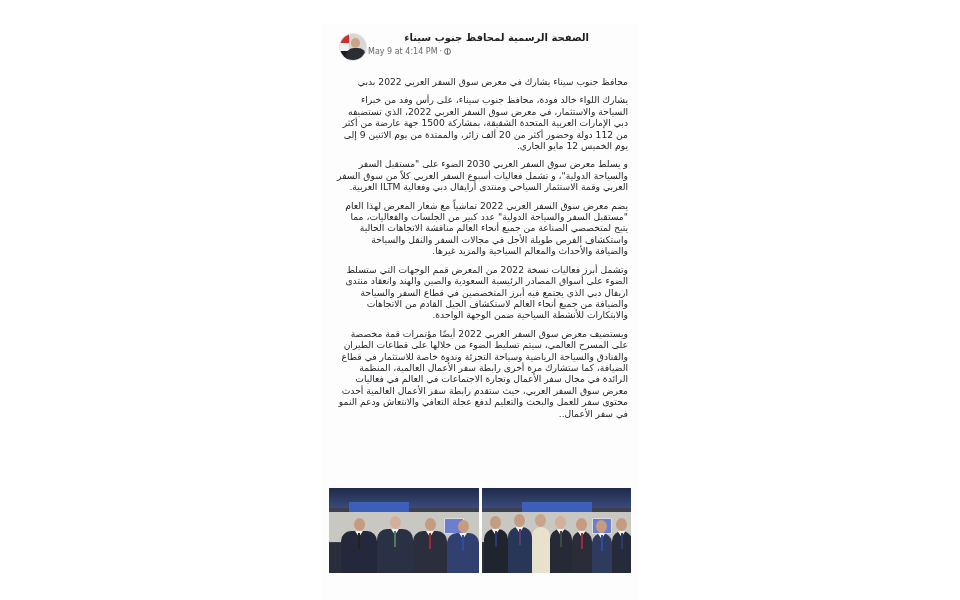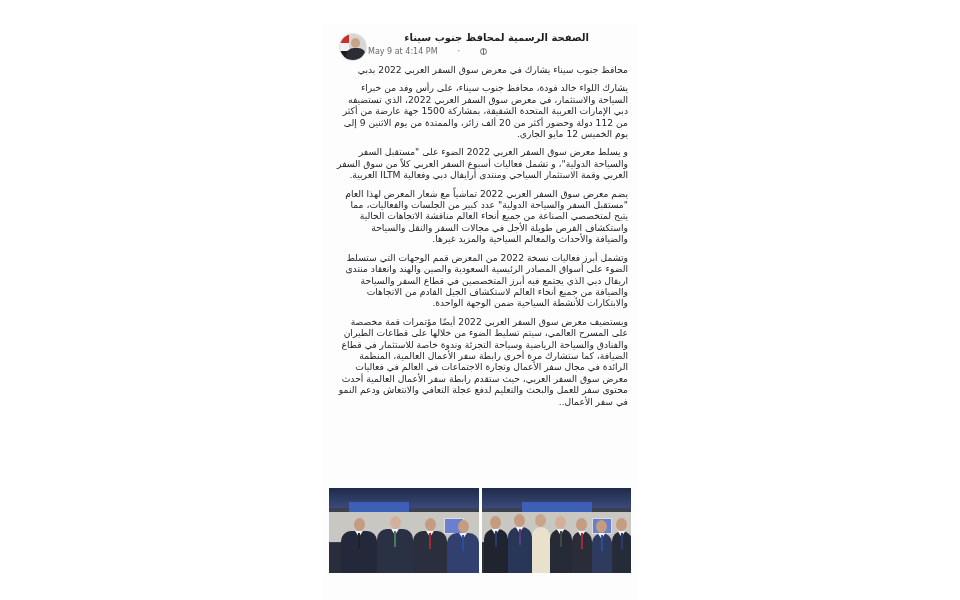--- a/index.html
+++ b/index.html
@@ -20,29 +20,29 @@
   .avatar .flag-w { position:absolute; left:0; top:9px; width:9px; height:8px; background:#f1f1f1; }
   .avatar .flag-b { position:absolute; left:0; top:17px; width:9px; height:9px; background:#1b1b1b; }
   .avatar .head { position:absolute; left:11px; top:4px; width:9px; height:10px; border-radius:50%; background:#c9a38a; }
   .avatar .suit { position:absolute; left:6px; top:14px; width:20px; height:14px; border-radius:8px 8px 0 0; background:#2a2d34; }
   .page-name {
     position:absolute; left:50px; top:2px; width:190px; text-align:right;
     font-size:10px; font-weight:bold; color:#1c1e21; direction:rtl; unicode-bidi:plaintext;margin-left:27px;
   }
   .meta {
     position:absolute; left:46px; top:17px; font-size:8px; color:#65676b;
-    display:flex; align-items:center; gap:20px;
+    display:flex; align-items:center; gap:2px;
   }
   .globe {
     display:inline-block; width:7px; height:7px; border-radius:50%; border:1px solid #65676b;
     position:relative; box-sizing:border-box;
   }
   .globe:after { content:""; position:absolute; left:2px; top:0; width:1px; height:5px; background:#65676b; }
   .body-text {
-    position:absolute; left:14px; top:40px; width:292px;
+    position:absolute; left:14px; top:52px; width:292px;
     direction:rtl; text-align:right; font-size:9.2px; line-height:11.4px; color:#1c1e21;
   }
   .body-text p { margin:0 0 7px 0; }
   .photos { position:absolute; left:7px; top:464px; width:302px; height:85px; display:flex; gap:3px; }
   .photo { position:relative; flex:1; height:85px; overflow:hidden; background:#3b4150; }
   .ceiling { position:absolute; left:0; top:0; right:0; height:20px; background:linear-gradient(#1f2b4a,#3a4a7a); }
   .banner { position:absolute; top:14px; height:10px; background:#3d5fb8; }
   .wall { position:absolute; left:0; top:24px; right:0; height:30px; background:#c9c7c2; }
   .floor { position:absolute; left:0; bottom:0; right:0; height:30px; background:#2a2e3c; }
   .screen { position:absolute; width:18px; height:14px; background:#6a7fd0; border:1px solid #ddd; }
@@ -67,21 +67,21 @@
     <div class="meta">
       <span>May 9 at 4:14 PM</span>
       <span>·</span>
       <span class="globe"></span>
     </div>
   </div>
 
   <div class="body-text">
     <p>محافظ جنوب سيناء يشارك في معرض سوق السفر العربي 2022 بدبي</p>
     <p>يشارك اللواء خالد فودة، محافظ جنوب سيناء، على رأس وفد من خبراء السياحة والاستثمار، في معرض سوق السفر العربي 2022، الذي تستضيفه دبي الإمارات العربية المتحدة الشقيقة، بمشاركة 1500 جهة عارضة من أكثر من 112 دولة وحضور أكثر من 20 ألف زائر، والممتدة  من يوم الاثنين 9 إلى يوم الخميس 12 مايو الجاري.</p>
-    <p>و يسلط معرض سوق السفر العربي 2022 الضوء على "مستقبل السفر والسياحة الدولية"، و تشمل فعاليات أسبوع السفر العربي كلاً من سوق السفر العربي وقمة الاستثمار السياحي ومنتدى أرايفال دبي وفعالية ILTM العربية.</p>
+    <p>و يسلط معرض سوق السفر العربي 2030 الضوء على "مستقبل السفر والسياحة الدولية"، و تشمل فعاليات أسبوع السفر العربي كلاً من سوق السفر العربي وقمة الاستثمار السياحي ومنتدى أرايفال دبي وفعالية ILTM العربية.</p>
     <p>يضم معرض سوق السفر العربي 2022 تماشياً مع شعار المعرض لهذا العام "مستقبل السفر والسياحة الدولية" عدد كبير من الجلسات والفعاليات، مما يتيح لمتخصصي الصناعة من جميع أنحاء العالم مناقشة الاتجاهات الحالية واستكشاف الفرص طويلة الأجل في مجالات السفر والنقل والسياحة والضيافة والأحداث والمعالم السياحية والمزيد غيرها.</p>
     <p>وتشمل أبرز فعاليات نسخة 2022 من المعرض قمم الوجهات التي ستسلط الضوء على أسواق المصادر الرئيسية السعودية والصين والهند وانعقاد منتدى اريفال دبي الذي يجتمع فيه أبرز المتخصصين في قطاع السفر والسياحة والضيافة من جميع أنحاء العالم لاستكشاف الجيل القادم من الاتجاهات والابتكارات للأنشطة السياحية ضمن الوجهة الواحدة.</p>
     <p>ويستضيف معرض سوق السفر العربي 2022 أيضًا مؤتمرات قمة مخصصة على المسرح العالمي، سيتم تسليط الضوء من خلالها على قطاعات الطيران والفنادق والسياحة الرياضية وسياحة التجزئة وندوة خاصة للاستثمار في قطاع الضيافة، كما ستشارك مرة أخرى رابطة سفر الأعمال العالمية، المنظمة الرائدة في مجال سفر الأعمال وتجارة الاجتماعات في العالم في فعاليات معرض سوق السفر العربي، حيث ستقدم رابطة سفر الأعمال العالمية أحدث محتوى سفر للعمل والبحث والتعليم لدفع عجلة التعافي والانتعاش ودعم النمو في سفر الأعمال..</p>
   </div>
 
   <div class="photos">
     <div class="photo" title="Delegation of four men in suits at exhibition stand">
       <div class="ceiling"></div>
       <div class="banner" style="left:20px;width:60px;"></div>
       <div class="wall"></div>

